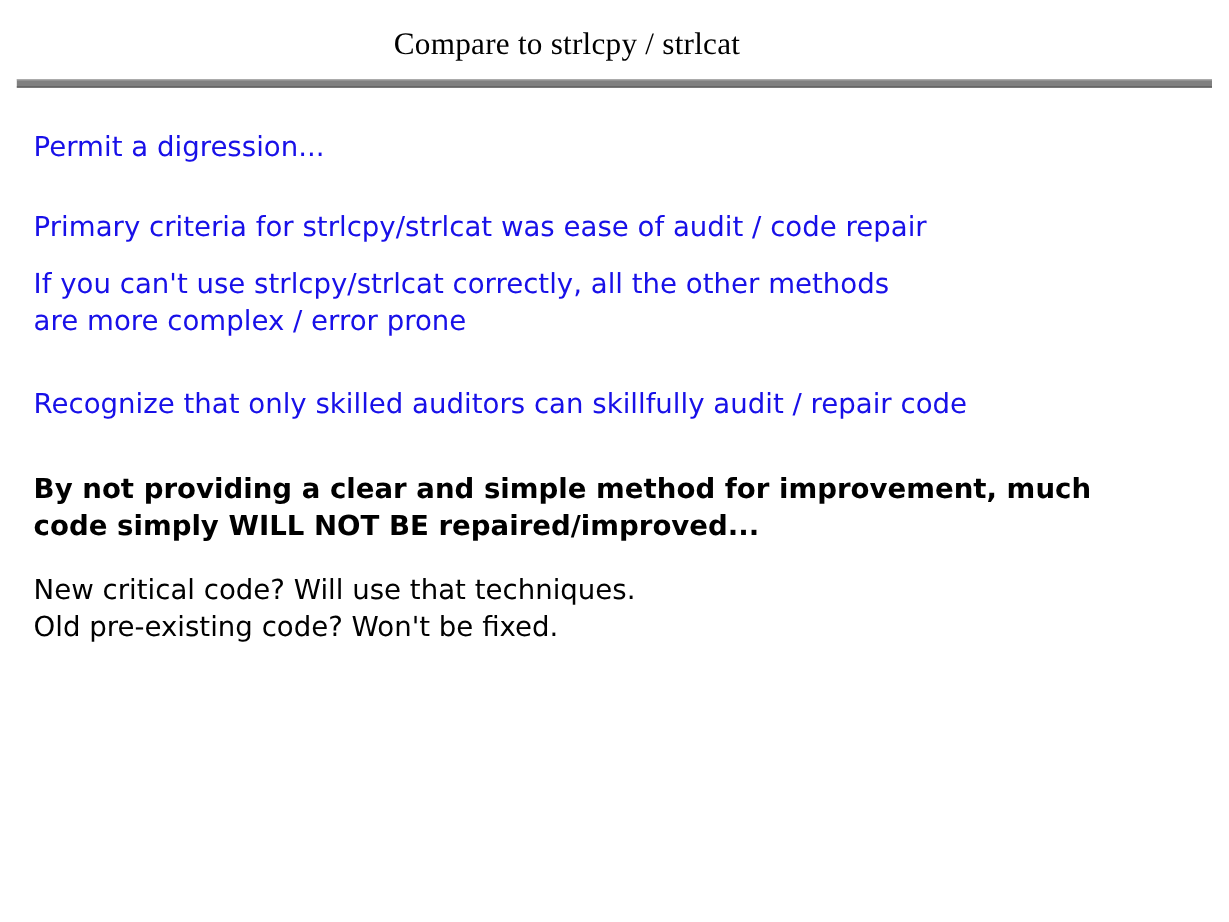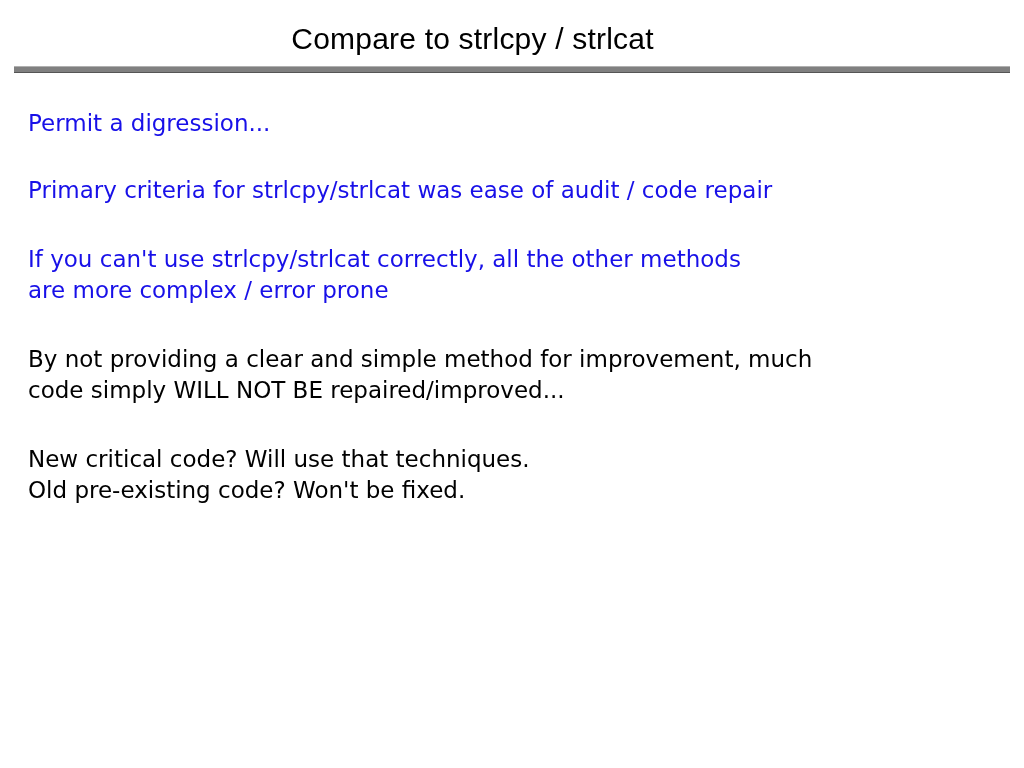--- a/index.html
+++ b/index.html
@@ -18,23 +18,23 @@
     width: 1024px;
     height: 768px;
     box-sizing: border-box;
   }
   .slide-title {
     position: absolute;
     top: 22px;
     left: 0;
     width: 945px;
     text-align: center;
-    font-size: 30px;
+    font-size: 26px;
     color: #000000;
-    font-family: Liberation Sans, sans-serif;
+    font-family: Liberation Serif, serif;
     letter-spacing: 0.2px;
   }
   .title-rule {
     position: absolute;
     top: 66px;
     left: 14px;
     width: 996px;
     height: 5px;
     background: #808080;
     border-top: 1px solid #b0b0b0;
@@ -49,24 +49,24 @@
   .para {
     font-size: 23px;
     line-height: 1.35;
     margin-bottom: 26px;
     white-space: pre-line;
   }
   .blue { color: #1810e8; }
   .black { color: #000000; }
   .p1 { margin-bottom: 36px; }
   .p2 { margin-bottom: 38px; }
-  .p3 { margin-bottom: 38px; }
+  .p3 { margin-bottom: 16px; }
   .p4 { margin-bottom: 38px; }
   .p5 { margin-bottom: 40px; }
-  .p6 { margin-bottom: 38px; }
+  .p6 { margin-bottom: 22px; font-weight: bold; }
   .p7 { margin-bottom: 0; }
 </style>
 </head>
 <body>
 
 <div class="slide">
 
   <div class="slide-title">Compare to strlcpy / strlcat</div>
 
   <div class="title-rule"></div>
@@ -74,20 +74,21 @@
   <div class="body-area">
 
     <div class="para blue p1">Permit a digression...</div>
 
 
     <div class="para blue p3">Primary criteria for strlcpy/strlcat was ease of audit / code repair</div>
 
     <div class="para blue p4">If you can't use strlcpy/strlcat correctly, all the other methods
 are more complex / error prone</div>
 
+    <div class="para blue p5">Recognize that only skilled auditors can skillfully audit / repair code</div>
 
     <div class="para black p6">By not providing a clear and simple method for improvement, much
 code simply WILL NOT BE repaired/improved...</div>
 
     <div class="para black p7">New critical code?  Will use that techniques.
 Old pre-existing code?  Won't be fixed.</div>
 
   </div>
 </div>
 

